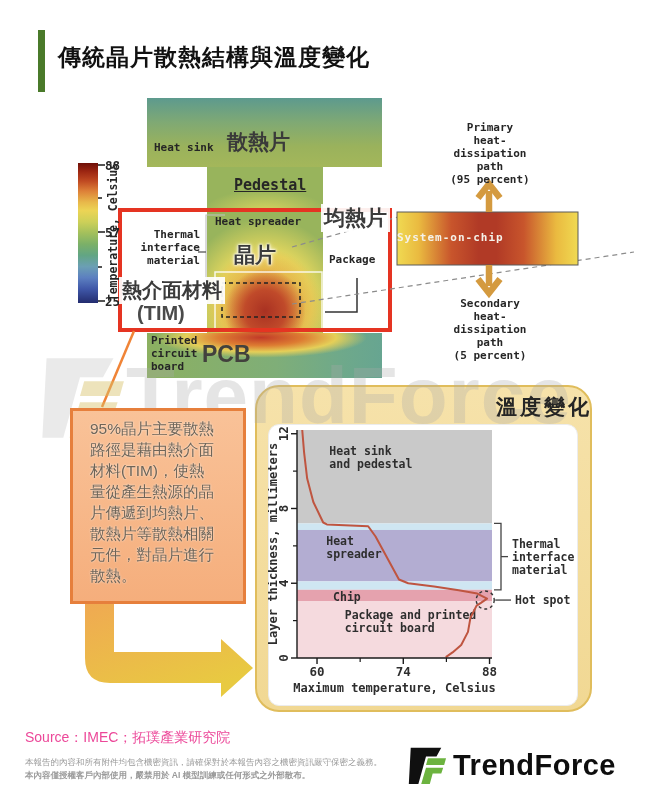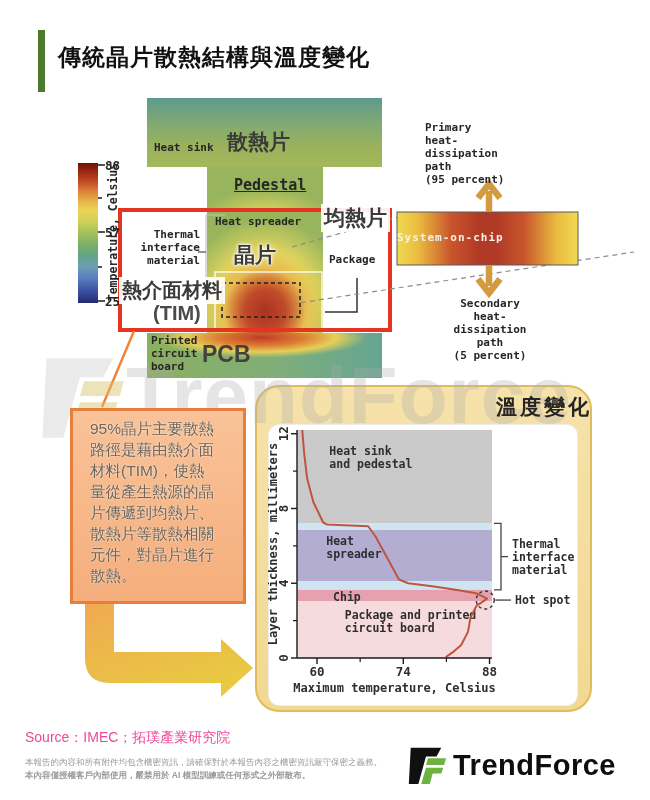--- a/index.html
+++ b/index.html
@@ -26,27 +26,27 @@
   #chart-svg{left:268px;top:424px;z-index:5;}
   
   .lbl{z-index:4;}
   #lbl-heat-sink-en{left:154px;top:141px;font-size:11px;}
   #lbl-heat-sink-zh{left:227px;top:128px;font-size:21px;}
   #lbl-pedestal{left:234px;top:176px;font-size:15px;text-decoration:underline;}
   #lbl-heat-spreader-en{left:215px;top:215px;font-size:11px;}
   #lbl-heat-spreader-zh{left:321px;top:204px;font-size:21px;}
   #lbl-tim-en{left:124px;top:228px;width:76px;font-size:11px;line-height:13px;text-align:right;}
   #lbl-tim-zh{left:119px;top:277px;font-size:20px;}
-  #lbl-tim-suffix{left:137px;top:302px;font-size:20px;color:#4a4a4a;margin-left:16px;}
+  #lbl-tim-suffix{left:137px;top:302px;font-size:20px;color:#4a4a4a;}
   #lbl-chip-zh{left:234px;top:241px;font-size:21px;text-shadow:0 0 3px #fff,0 0 5px #fff,0 0 2px #fff;}
   #lbl-package{left:329px;top:253px;font-size:11px;}
   #lbl-pcb-en{left:151px;top:334px;font-size:11px;line-height:13px;}
   #lbl-pcb-zh{left:202px;top:341px;font-size:23px;color:#42413d;}
   #lbl-soc{left:397px;top:231px;width:181px;text-align:left;font-size:11px;color:#f5f2ea;letter-spacing:1px;}
-  #lbl-primary{left:425px;top:121px;width:130px;text-align:left;font-size:11px;line-height:13px;}
+  #lbl-primary{left:425px;top:121px;width:130px;text-align:center;font-size:11px;line-height:13px;}
   #lbl-secondary{left:425px;top:297px;width:130px;text-align:center;font-size:11px;line-height:13px;}
   
   #cb-label{left:18px;top:225px;width:190px;font-size:11.5px;transform:rotate(-90deg);
             transform-origin:center;text-align:center;}
   .cb-tick{font-size:12.5px;}
   #cb-t0{left:105px;top:158px;} #cb-t1{left:105px;top:225px;} #cb-t2{left:105px;top:294px;}
   
   #callout{left:70px;top:408px;width:176px;height:196px;box-sizing:border-box;
      background:linear-gradient(180deg,#f9c298,#f5ae7c);border:3px solid #e67f3c;
      padding:7px 17px;z-index:4;}

